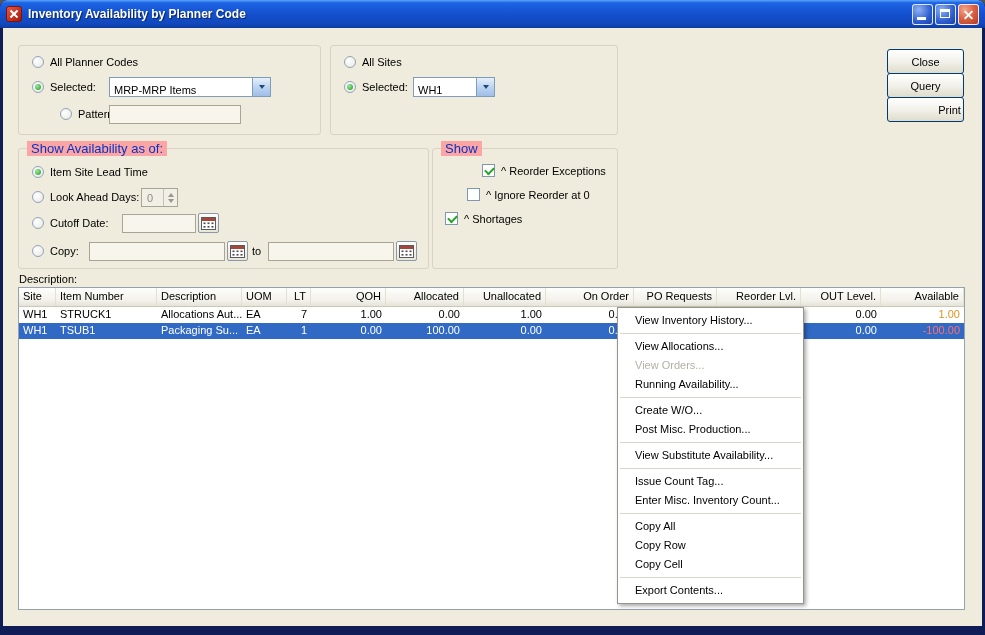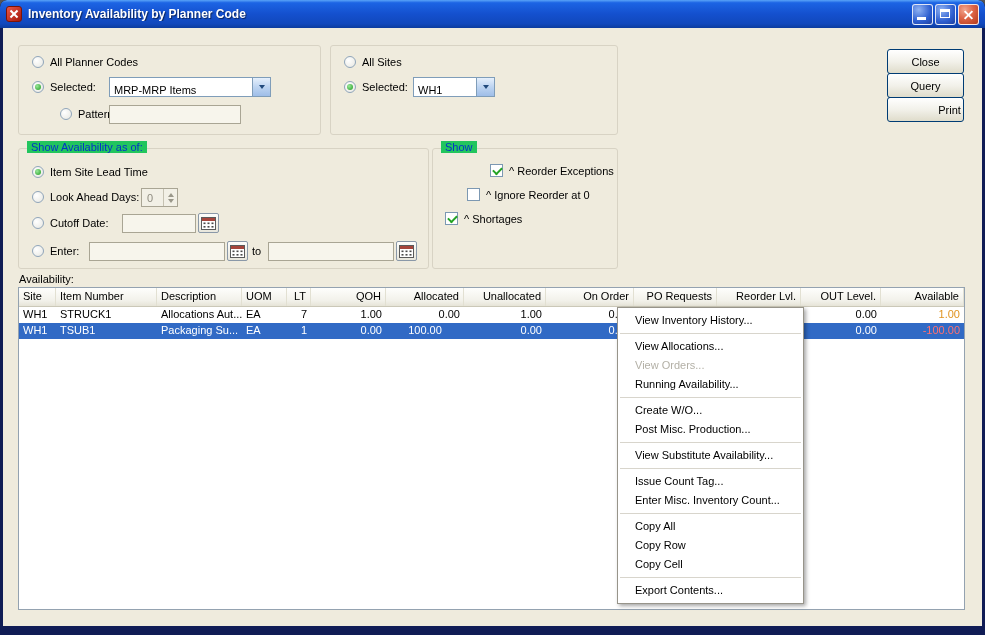--- a/index.html
+++ b/index.html
@@ -16,21 +16,21 @@
   .win-btn{width:21px;height:21px;border-radius:3px;border:1px solid rgba(255,255,255,.85);box-sizing:border-box;position:relative;cursor:default;}
   .win-btn.blue{background:radial-gradient(circle at 30% 25%,#8FB2F2,#2E5FD0 60%,#1D3FA0);}
   .win-btn.red{background:radial-gradient(circle at 30% 25%,#F2A68F,#DD6547 45%,#B33A1B);}
   .glyph-min{position:absolute;left:4px;bottom:4px;width:9px;height:3px;background:#fff;}
   .glyph-max{position:absolute;left:4px;top:4px;width:10px;height:9px;border:1px solid #fff;border-top:3px solid #fff;box-sizing:border-box;}
   .glyph-x1,.glyph-x2{position:absolute;left:4px;top:9px;width:11px;height:2px;background:#fff;}
   .glyph-x1{transform:rotate(45deg);} .glyph-x2{transform:rotate(-45deg);}
 
   .body{position:absolute;left:3px;top:28px;width:979px;height:598px;background:#EFEBDD;}
   .frame{position:absolute;border:1px solid #D8D3C4;border-radius:3px;box-sizing:border-box;}
-  .gtitle{position:absolute;top:-8px;left:8px;background:#22c55e;padding:0 4px;color:var(--group_title,#0433C6);font-size:11px;white-space:nowrap;}
+  .gtitle{position:absolute;top:-8px;left:8px;background:#fca5a5;padding:0 4px;color:var(--group_title,#0433C6);font-size:13px;white-space:nowrap;}
 
   .opt-row{position:absolute;display:flex;align-items:center;gap:6px;font-size:11px;color:#000;white-space:nowrap;}
   .radio{width:12px;height:12px;border-radius:50%;border:1px solid #90A5BA;background:radial-gradient(circle at 35% 35%,#fff,#E6E6E0);position:relative;flex:0 0 auto;box-sizing:border-box;}
   .radio.on::after{content:"";position:absolute;left:2px;top:2px;width:6px;height:6px;border-radius:50%;background:radial-gradient(circle at 35% 35%,#9BE89B,#1E9B1E);}
   .checkbox{width:13px;height:13px;border:1px solid #7C98B2;background:#fff;position:relative;flex:0 0 auto;box-sizing:border-box;}
   .checkbox.on::after{content:"";position:absolute;left:2px;top:2px;width:7px;height:4px;border-left:2px solid #24A324;border-bottom:2px solid #24A324;transform:rotate(-45deg);}
 
   .combo{position:absolute;display:flex;align-items:stretch;height:20px;background:#fff;border:1px solid #7F9DB9;font-size:11px;box-sizing:border-box;}
   .combo .val{flex:1;padding:6px 4px 0;overflow:hidden;white-space:nowrap;}
   .combo .arrow-btn{width:17px;background:linear-gradient(#E6F0FC,#BDD4F1 50%,#9FBEE8);border-left:1px solid #7F9DB9;display:flex;align-items:center;justify-content:center;}
@@ -162,21 +162,21 @@
               <rect x="6.5" y="6.5" width="2" height="1.6"></rect>
               <rect x="10.5" y="6.5" width="2" height="1.6"></rect>
               <rect x="2.5" y="10" width="2" height="1.6"></rect>
               <rect x="6.5" y="10" width="2" height="1.6"></rect>
               <rect x="10.5" y="10" width="2" height="1.6"></rect>
             </g>
           </svg>
       </div>
       <div class="opt-row" style="left:13px;top:96px;">
         <span class="radio"></span>
-        <span>Enter:</span>
+        <span>Copy:</span>
       </div>
       <input class="text-input" style="left: 70px; top: 93px; width: 136px;" value="">
       <div class="cal-btn" style="left:208px;top:92px;">
         <svg width="15" height="14" viewBox="0 0 15 14">
             <rect x="0.5" y="1.5" width="14" height="12" fill="#fff" stroke="#5A5A5A"></rect>
             <rect x="1" y="2" width="13" height="3" fill="#A6453C"></rect>
             <g fill="#4A4A4A">
               <rect x="2.5" y="6.5" width="2" height="1.6"></rect>
               <rect x="6.5" y="6.5" width="2" height="1.6"></rect>
               <rect x="10.5" y="6.5" width="2" height="1.6"></rect>
@@ -199,35 +199,35 @@
               <rect x="2.5" y="10" width="2" height="1.6"></rect>
               <rect x="6.5" y="10" width="2" height="1.6"></rect>
               <rect x="10.5" y="10" width="2" height="1.6"></rect>
             </g>
           </svg>
       </div>
     </div>
 
     <div class="frame" style="left:429px;top:120px;width:186px;height:121px;">
       <span class="gtitle">Show</span>
-      <div class="opt-row" style="left:28px;top:15px;padding-left:29px;">
+      <div class="opt-row" style="left:20px;top:15px;padding-left:29px;">
         <span class="checkbox on"></span>
         <span>^ Reorder Exceptions</span>
       </div>
       <div class="opt-row" style="left:34px;top:39px;">
         <span class="checkbox"></span>
         <span>^ Ignore Reorder at 0</span>
       </div>
       <div class="opt-row" style="left:12px;top:63px;">
         <span class="checkbox on"></span>
         <span>^ Shortages</span>
       </div>
     </div>
 
-    <div class="avail-label">Availability:</div>
+    <div class="avail-label">Description:</div>
     <div class="table">
       <div class="thead">
           <div class="th" style="width: 37px;">Site</div>
           <div class="th" style="width: 101px;">Item Number</div>
           <div class="th" style="width: 85px;">Description</div>
           <div class="th" style="width: 45px;">UOM</div>
           <div class="th num" style="width: 24px;">LT</div>
           <div class="th num" style="width: 75px;">QOH</div>
           <div class="th num" style="width: 78px;">Allocated</div>
           <div class="th num" style="width: 82px;">Unallocated</div>
@@ -253,21 +253,21 @@
             <div class="td num" style="width: 80px;">0.00</div>
             <div class="td num warning" style="width: 83px;">1.00</div>
           </div>
           <div class="tr selected">
             <div class="td" style="width: 37px;">WH1</div>
             <div class="td" style="width: 101px;">TSUB1</div>
             <div class="td" style="width: 85px;">Packaging Su...</div>
             <div class="td" style="width: 45px;">EA</div>
             <div class="td num" style="width: 24px;">1</div>
             <div class="td num" style="width: 75px;">0.00</div>
-            <div class="td num" style="width: 78px; text-align: center;">100.00</div>
+            <div class="td num" style="width: 78px;">100.00</div>
             <div class="td num" style="width: 82px;">0.00</div>
             <div class="td num" style="width: 88px;">0.00</div>
             <div class="td num" style="width: 83px;"></div>
             <div class="td num" style="width: 84px;"></div>
             <div class="td num" style="width: 80px;">0.00</div>
             <div class="td num error" style="width: 83px;">-100.00</div>
           </div>
         </div>
     </div>
 

